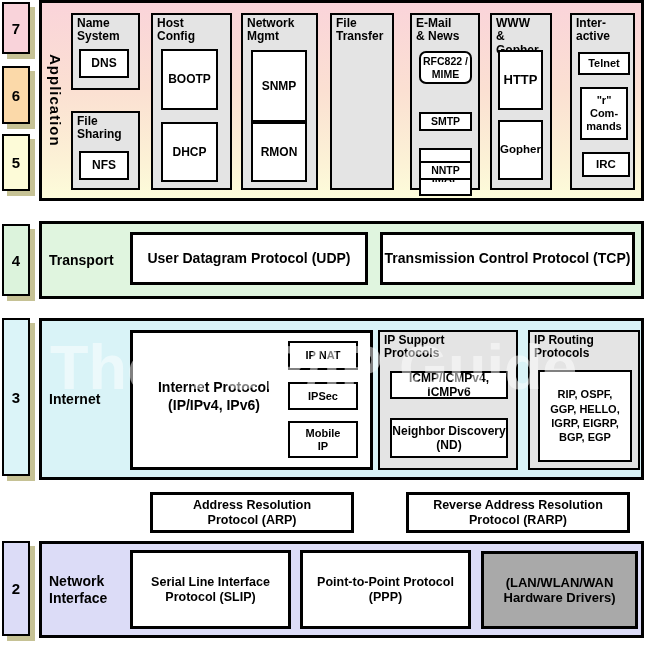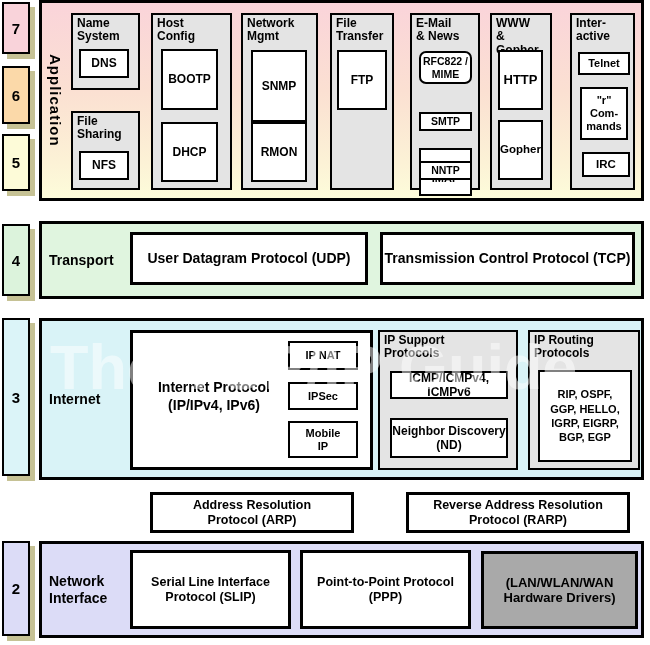--- a/index.html
+++ b/index.html
@@ -144,21 +144,20 @@
     </div>
 
     <div class="group g-nm">
       <div class="gtitle">Network Mgmt</div>
       <div class="pbox b-snmp">SNMP</div>
       <div class="pbox b-rmon">RMON</div>
     </div>
 
     <div class="group g-ft">
       <div class="gtitle">File Transfer</div>
-      <div class="pbox b-ftp">FTP</div>
     </div>
 
     <div class="group g-em">
       <div class="gtitle">E-Mail &amp; News</div>
       <div class="pbox b-rfc">RFC822 / MIME</div>
       <div class="pbox b-smtp">SMTP</div>
       <div class="pbox b-pop">POP / IMAP</div>
       <div class="pbox b-nntp">NNTP</div>
     </div>
 

